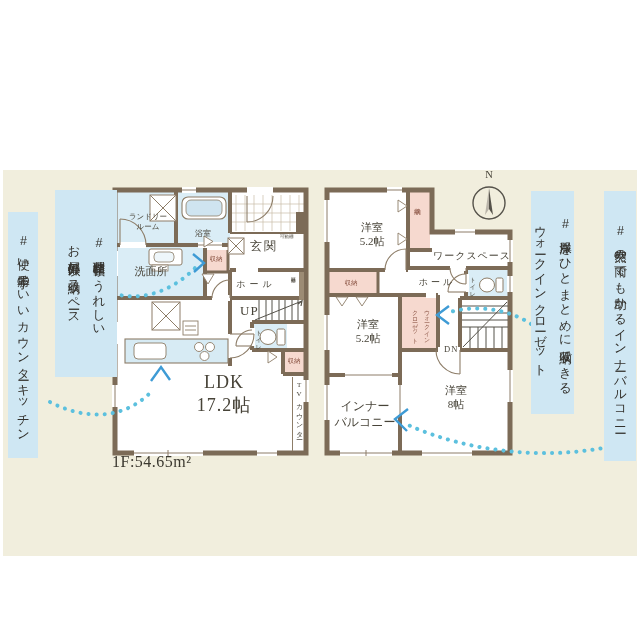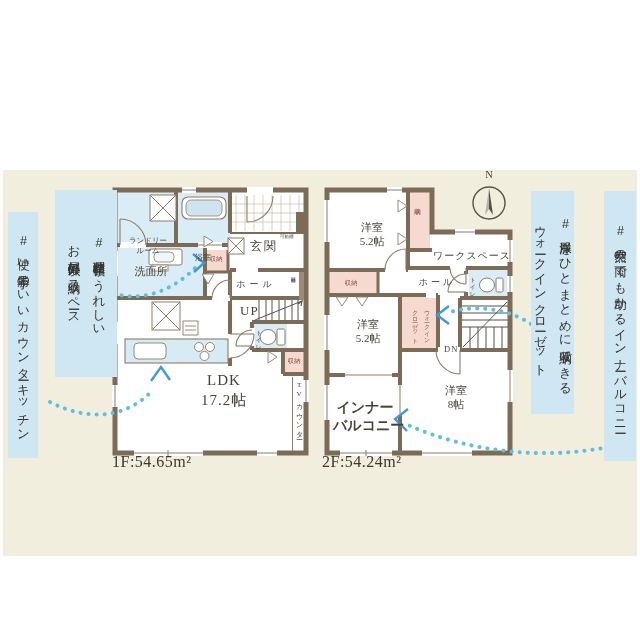--- a/index.html
+++ b/index.html
@@ -304,48 +304,47 @@
     </g>
   </svg>
 
   <div class="callout" style="left:55px;top:190px;width:62px;height:187px;">#整理整頓にうれしい
 お部屋以外の収納スペース</div>
   <div class="callout" style="left:8px;top:212px;width:30px;height:246px;">#使い勝手のいいカウンターキッチン</div>
   <div class="callout" style="left:531px;top:191px;width:43px;height:223px;">#洋服をひとまとめに収納できる
 ウォークインクローゼット</div>
   <div class="callout" style="left:604px;top:191px;width:32px;height:270px;">#突然の雨でも助かるインナーバルコニー</div>
 
-  <div class="lbl c" style="left:120px;top:236px;width:56px;font-size:7.5px;">ランドリー
+  <div class="lbl c" style="left:120px;top:212px;width:56px;font-size:7.5px;">ランドリー
 ルーム</div>
-  <div class="lbl c" style="left:180px;top:229px;width:46px;font-size:8px;margin-top:24px;">浴室</div>
+  <div class="lbl c" style="left:180px;top:229px;width:46px;font-size:8px;">浴室</div>
   <div class="lbl c" style="left:244px;top:239px;width:40px;font-size:12px;letter-spacing:2px;">玄関</div>
   <div class="lbl" style="left:280px;top:234px;font-size:4.5px;">可動棚</div>
   <div class="lbl vert" style="left:290px;top:274px;font-size:4.5px;height:26px;">可動棚</div>
   <div class="lbl c" style="left:126px;top:264px;width:50px;font-size:11px;">洗面所</div>
   <div class="lbl c brick" style="left:204px;top:255px;width:24px;font-size:6.5px;">収納</div>
   <div class="lbl c" style="left:234px;top:279px;width:44px;font-size:9px;letter-spacing:4px;">ホール</div>
   <div class="lbl" style="left:240px;top:303px;font-size:13px;letter-spacing:1px;">UP</div>
   <div class="lbl vert" style="left:254px;top:326px;font-size:6px;height:22px;">トイレ</div>
   <div class="lbl c brick" style="left:283px;top:357px;width:22px;font-size:6.5px;">収納</div>
   <div class="lbl vert" style="left:294px;top:381px;font-size:7px;height:72px;letter-spacing:1px;">TVカウンター</div>
-  <div class="lbl c" style="left:192px;top:371px;width:64px;font-size:15px;letter-spacing:1px;">LDK
+  <div class="lbl c" style="left:192px;top:371px;width:64px;font-size:18px;letter-spacing:1px;">LDK
 17.2帖</div>
   <div class="lbl area" style="left:112px;top:452px;text-align:right;">1F:54.65m²</div>
 
   <div class="lbl c" style="left:344px;top:220px;width:56px;font-size:11px;">洋室
 5.2帖</div>
   <div class="lbl vert brick" style="left:413px;top:203px;font-size:6.5px;height:30px;">収納</div>
   <div class="lbl c" style="left:432px;top:249px;width:80px;font-size:10px;letter-spacing:1px;">ワークスペース</div>
   <div class="lbl c" style="left:415px;top:277px;width:44px;font-size:9px;letter-spacing:3px;">ホール</div>
   <div class="lbl vert" style="left:468px;top:273px;font-size:6px;height:22px;">トイレ</div>
   <div class="lbl c brick" style="left:336px;top:279px;width:30px;font-size:6.5px;">収納</div>
   <div class="lbl c" style="left:340px;top:317px;width:56px;font-size:11px;">洋室
 5.2帖</div>
   <div class="lbl vert brick c" style="left:405px;top:300px;width:28px;height:46px;font-size:6px;line-height:2;">ウォークイン
 クローゼット</div>
   <div class="lbl" style="left:444px;top:344px;font-size:8.5px;letter-spacing:1px;">DN</div>
   <div class="lbl c" style="left:428px;top:383px;width:56px;font-size:11px;">洋室
 8帖</div>
-  <div class="lbl c" style="left:333px;top:399px;width:64px;font-size:14px;font-weight:bold;">インナー
+  <div class="lbl c" style="left:333px;top:399px;width:64px;font-size:12px;">インナー
 バルコニー</div>
-  <div class="lbl area" style="left:322px;top:452px;">2F:54.24m²</div>
   <div class="lbl c" style="left:481px;top:168px;width:16px;font-size:10.5px;">N</div>
 </div>
 
 </body></html>

